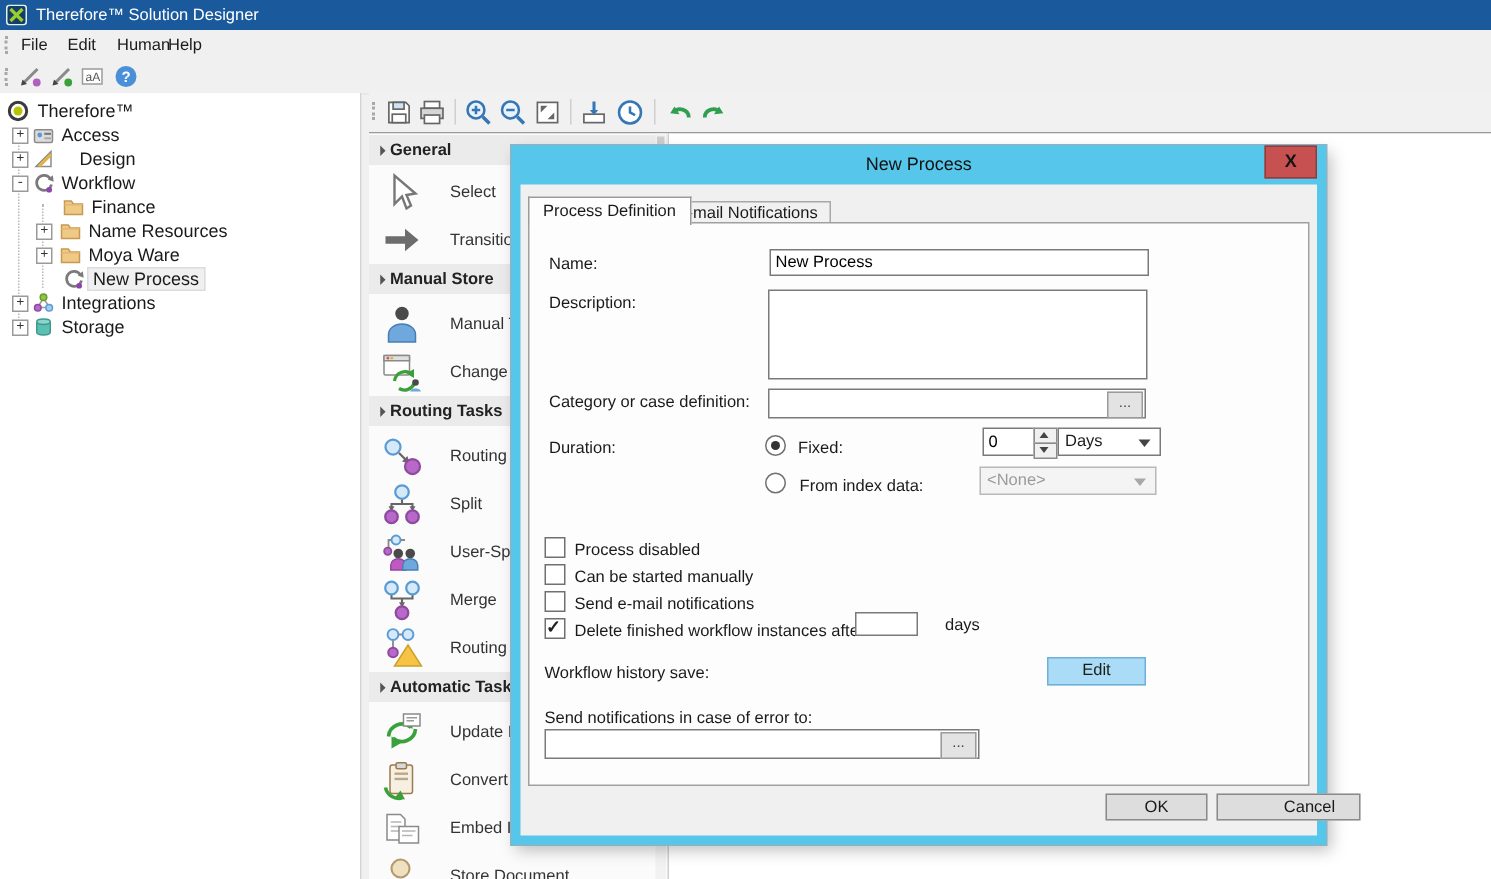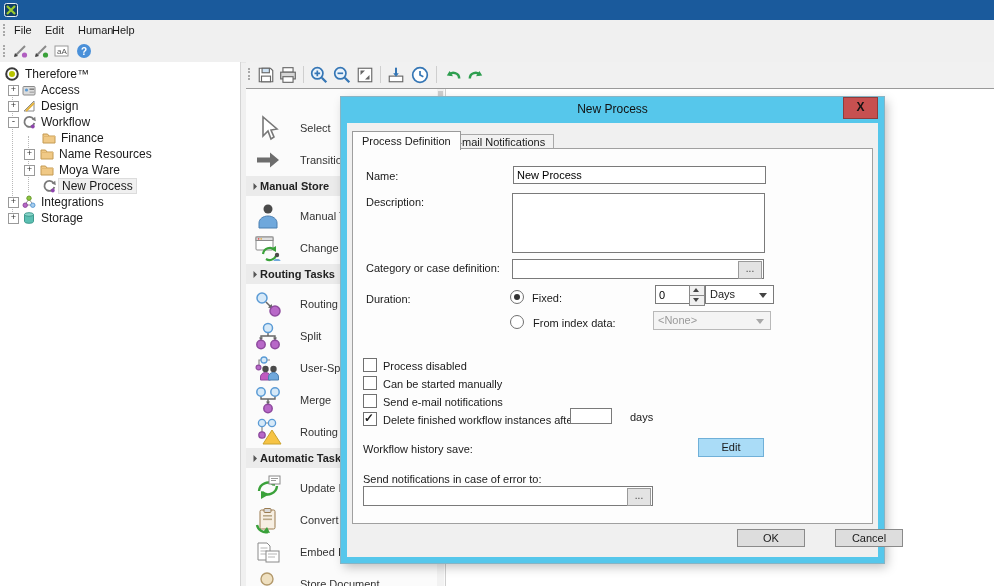--- a/index.html
+++ b/index.html
@@ -102,20 +102,21 @@
 
 <div class="screen">
 
   <div class="abs titlebar">
     <span class="appicon">
       <svg width="14" height="14" viewBox="0 0 14 14">
           <rect x="0.5" y="0.5" width="13" height="13" rx="2" fill="#123f66" stroke="#e8eef4"></rect>
           <path d="M3 3 L11 11 M11 3 L3 11" stroke="#9ccc2e" stroke-width="2.2"></path>
         </svg>
     </span>
+    <span class="ttext">Therefore™ Solution Designer</span>
   </div>
 
   <div class="abs menubar">
     <span class="grip"></span>
     <span class="menu-item" style="left:8px;">File</span>
     <span class="menu-item" style="left:39px;">Edit</span>
     <span class="menu-item" style="left:72px;">Human</span>
     <span class="menu-item" style="left:106px;">Help</span>
   </div>
 
@@ -177,21 +178,21 @@
     </div>
 
     <div class="trow" style="left:0;top:36px;">
       <span class="texp" style="left:8px;">+</span>
       <span class="ticon" style="left:22px;">
         <svg width="14" height="14" viewBox="0 0 14 14">
             <polygon points="2,12 12,12 12,2" fill="#fff" stroke="#8a8a8a"></polygon>
             <line x1="4" y1="12" x2="12" y2="4" stroke="#e3b23c" stroke-width="2"></line>
           </svg>
       </span>
-      <span class="tlabel" style="left:38px;">Design</span>
+      <span class="tlabel" style="left:50px;">Design</span>
     </div>
 
     <div class="trow" style="left:0;top:52px;">
       <span class="texp" style="left:8px;">-</span>
       <span class="ticon" style="left:22px;">
         <svg width="14" height="14" viewBox="0 0 14 14">
             <path d="M11.5 4 A5 5 0 1 0 12.3 8" stroke="#7a7a7a" stroke-width="1.8" fill="none"></path>
             <polygon points="13.2,1.8 13.8,6.2 9.8,4.6" fill="#7a7a7a"></polygon>
             <circle cx="10.8" cy="11.5" r="1.9" fill="#8e44ad"></circle>
           </svg>
@@ -330,20 +331,24 @@
       <svg width="18" height="18" viewBox="0 0 16 16">
           <path d="M2.5 11 C2.5 6 9 4.5 11.5 8" stroke="#2e9e4f" stroke-width="2.2" fill="none"></path>
           <polygon points="13.5,8.5 8,9 11,4.5" fill="#2e9e4f"></polygon>
         </svg>
     </span>
   </div>
 
   <div class="abs canvas"></div>
 
   <div class="abs toolbox">
+    <div class="tbx-hdr" style="top:1px;">
+      <span class="tri"></span>
+      <span class="lab">General</span>
+    </div>
     <div class="tbx-item" style="top:23px;">
       <span class="icn">
         <svg width="28" height="28" viewBox="0 0 28 28">
             <polygon points="9,3 9,22 14,17 17,25 20,23 17,16 23,15" fill="#fff" stroke="#777" stroke-width="1.6"></polygon>
           </svg>
       </span>
       <span class="lab">Select</span>
     </div>
     <div class="tbx-item" style="top:55px;">
       <span class="icn">
@@ -565,17 +570,17 @@
         <span class="lbl" style="left:10px;top:294px;">Workflow history save:</span>
         <div class="btn lightblue" style="left:345px;top:289px;width:64px;height:17px;">Edit</div>
 
         <span class="lbl" style="left:10px;top:324px;">Send notifications in case of error to:</span>
         <div class="field" style="left:10px;top:337px;width:288px;height:18px;">
           <span class="mini-btn">...</span>
         </div>
       </div>
 
       <div class="btn" style="left:390px;top:406px;width:66px;height:16px;">OK</div>
-      <div class="btn" style="left:488px;top:406px;width:66px;height:16px;">Cancel</div>
+      <div class="btn" style="left:464px;top:406px;width:66px;height:16px;padding-left:28px;">Cancel</div>
     </div>
   </div>
 
 </div>
 
 </body></html>

